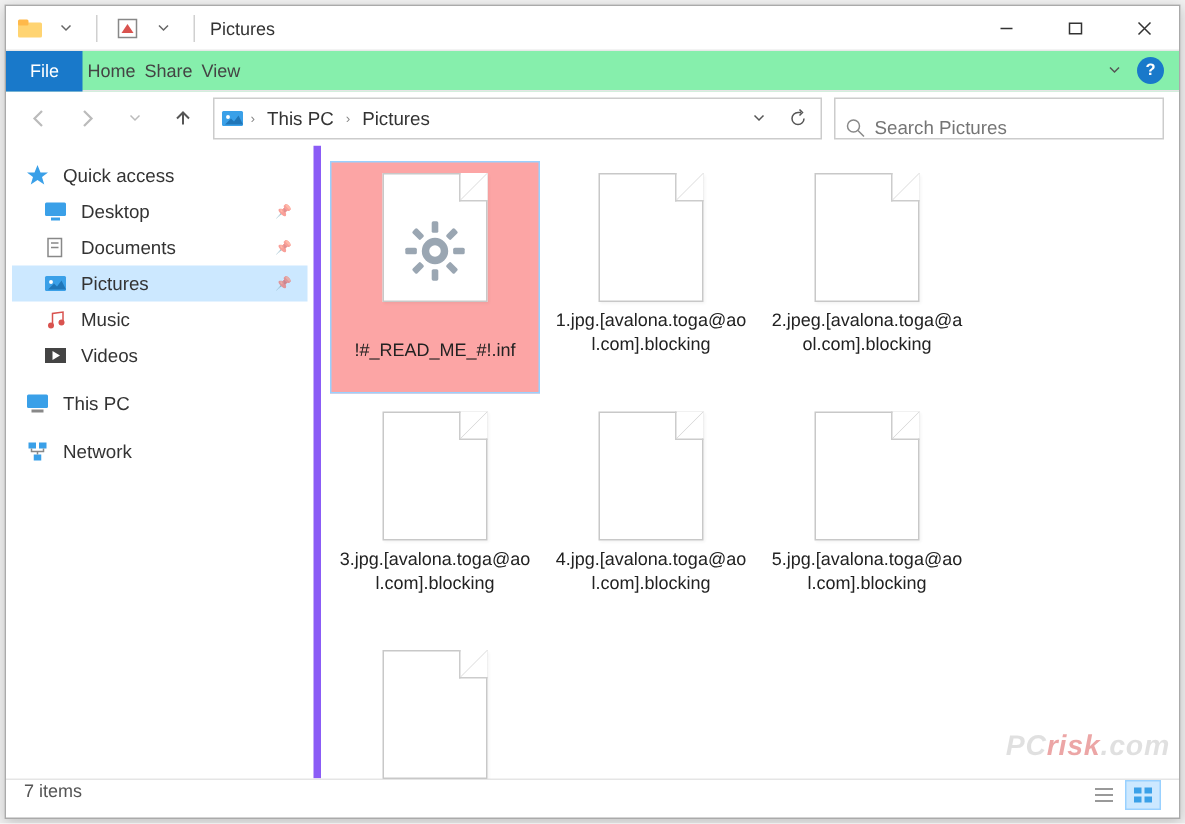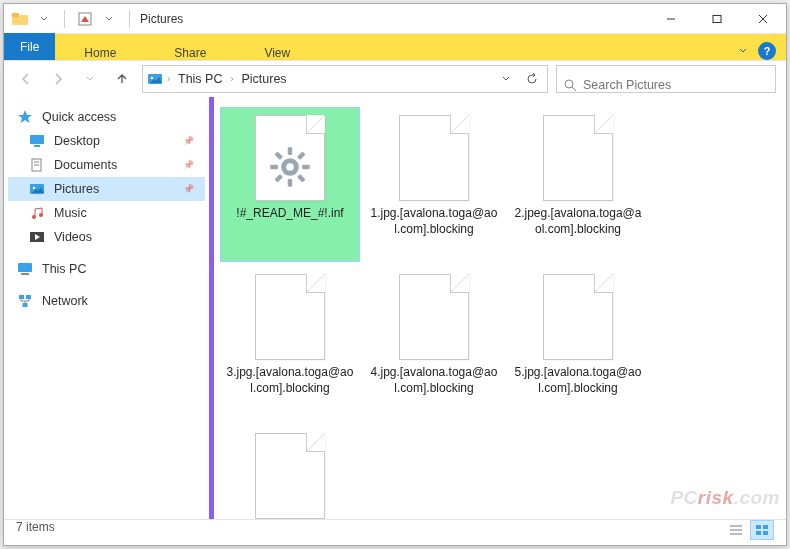--- a/index.html
+++ b/index.html
@@ -5,23 +5,23 @@
 * { margin:0; padding:0; box-sizing:border-box; font-family:"Segoe UI",Arial,sans-serif; }
 body { background:#f0f0f0; width:790px; height:549px; overflow:hidden; position:relative; }
 .window { width:784px; height:543px; margin:3px; background:#fff; border:1px solid #aaa; box-shadow:0 2px 8px rgba(0,0,0,.2); display:flex; flex-direction:column; }
 .titlebar { height:30px; background:#fff; display:flex; align-items:center; padding:0 0 0 6px; border-bottom:1px solid #e8e8e8; }
 .titlebar .qat { display:flex; gap:4px; align-items:center; }
 .titlebar .qat-ico { width:20px; height:20px; display:flex; align-items:center; justify-content:center; }
 .titlebar .divider { width:1px; height:18px; background:#d0d0d0; margin:0 6px; }
 .titlebar .title { font-size:12px; color:#333; padding-left:4px; }
 .titlebar .winctrl { margin-left:auto; display:flex; }
 .titlebar .winctrl span { width:46px; height:30px; display:flex; align-items:center; justify-content:center; font-size:11px; color:#333; cursor:pointer; }
-.ribbon { height:27px; background:#fde047; display:flex; align-items:flex-end; border-bottom:1px solid #e5e5e5; font-size:12px; }
+.ribbon { height:27px; background:#86efac; display:flex; align-items:center; border-bottom:1px solid #e5e5e5; font-size:12px; }
 .ribbon .file { background:#1979ca; color:#fff; padding:5px 16px; height:27px; display:flex; align-items:center; }
-.ribbon .tab { padding:0 29px; color:#444; cursor:pointer; }
+.ribbon .tab { padding:0 3px; color:#444; cursor:pointer; }
 .ribbon .ribside { margin-left:auto; display:flex; align-items:center; gap:10px; padding-right:10px; }
 .ribbon .help { width:18px; height:18px; border-radius:50%; background:#1979ca; color:#fff; display:flex; align-items:center; justify-content:center; font-size:11px; font-weight:bold; }
 .navbar { height:36px; display:flex; align-items:center; padding:4px 10px; gap:8px; }
 .navbar .navarrow { width:24px; height:24px; display:flex; align-items:center; justify-content:center; color:#999; }
 .navbar .navarrow.enabled { color:#555; }
 .addressbar { flex:1; height:28px; border:1px solid #ccc; display:flex; align-items:center; padding:0 4px; gap:4px; font-size:12.5px; color:#333; }
 .addressbar .crumb { padding:0 4px; cursor:pointer; }
 .addressbar .sep { color:#888; font-size:9px; }
 .addressbar .spacer { flex:1; }
 .addressbar .ddarrow, .addressbar .refresh { width:22px; height:22px; display:flex; align-items:center; justify-content:center; color:#555; cursor:pointer; }
@@ -31,21 +31,21 @@
 .sidebar { width:210px; border-right:5px solid #8b5cf6; padding:8px 4px; font-size:12.5px; color:#333; overflow:auto; }
 .sidebar .grp { margin-bottom:8px; }
 .sidebar .node { display:flex; align-items:center; height:24px; padding:0 6px 0 20px; gap:8px; cursor:pointer; }
 .sidebar .node.head { padding-left:8px; font-weight:400; }
 .sidebar .node.pinned::after { content:"📌"; position:absolute; right:10px; font-size:9px; opacity:.5; }
 .sidebar .node { position:relative; }
 .sidebar .node.selected { background:#cce8ff; }
 .sidebar .ico { width:18px; height:18px; display:flex; align-items:center; justify-content:center; font-size:14px; }
 .content { flex:1; padding:10px 6px; overflow:auto; display:flex; flex-wrap:wrap; align-content:flex-start; gap:4px; }
 .fileitem { width:140px; height:155px; display:flex; flex-direction:column; align-items:center; padding:6px 4px; cursor:pointer; }
-.fileitem.selected { background:#86efac; border:1px solid #99d1ff; padding:5px 3px; }
+.fileitem.selected { background:#fca5a5; border:1px solid #99d1ff; padding:5px 3px;gap:20px; }
 .fileitem .thumb { width:76px; height:90px; position:relative; margin-bottom:2px; }
 .page { width:70px; height:86px; background:#fff; border:1px solid #c8c8c8; position:absolute; left:3px; top:2px; box-shadow:1px 1px 2px rgba(0,0,0,.05); }
 .page::before { content:""; position:absolute; right:-1px; top:-1px; width:18px; height:18px; background:linear-gradient(135deg,#fff 48%,#ddd 50%,#fff 52%); border-left:1px solid #ccc; border-bottom:1px solid #ccc; }
 .gear { position:absolute; width:44px; height:44px; left:16px; top:32px; }
 .fileitem .label { font-size:12px; text-align:center; line-height:1.35; color:#222; word-break:break-all; padding:0 2px; }
 .statusbar { height:26px; border-top:1px solid #e5e5e5; display:flex; padding:0 12px; font-size:12px; color:#555; }
 .statusbar .viewbtns { margin-left:auto; display:flex; gap:2px; }
 .statusbar .viewbtn { width:24px; height:20px; border:1px solid transparent; display:flex; align-items:center; justify-content:center; cursor:pointer; }
 .statusbar .viewbtn.active { border-color:#99d1ff; background:#cce8ff; }
 .watermark { position:absolute; right:10px; bottom:40px; font-size:19px; font-weight:600; color:rgba(0,0,0,.12); font-style:italic; letter-spacing:.5px;text-align:center; }

